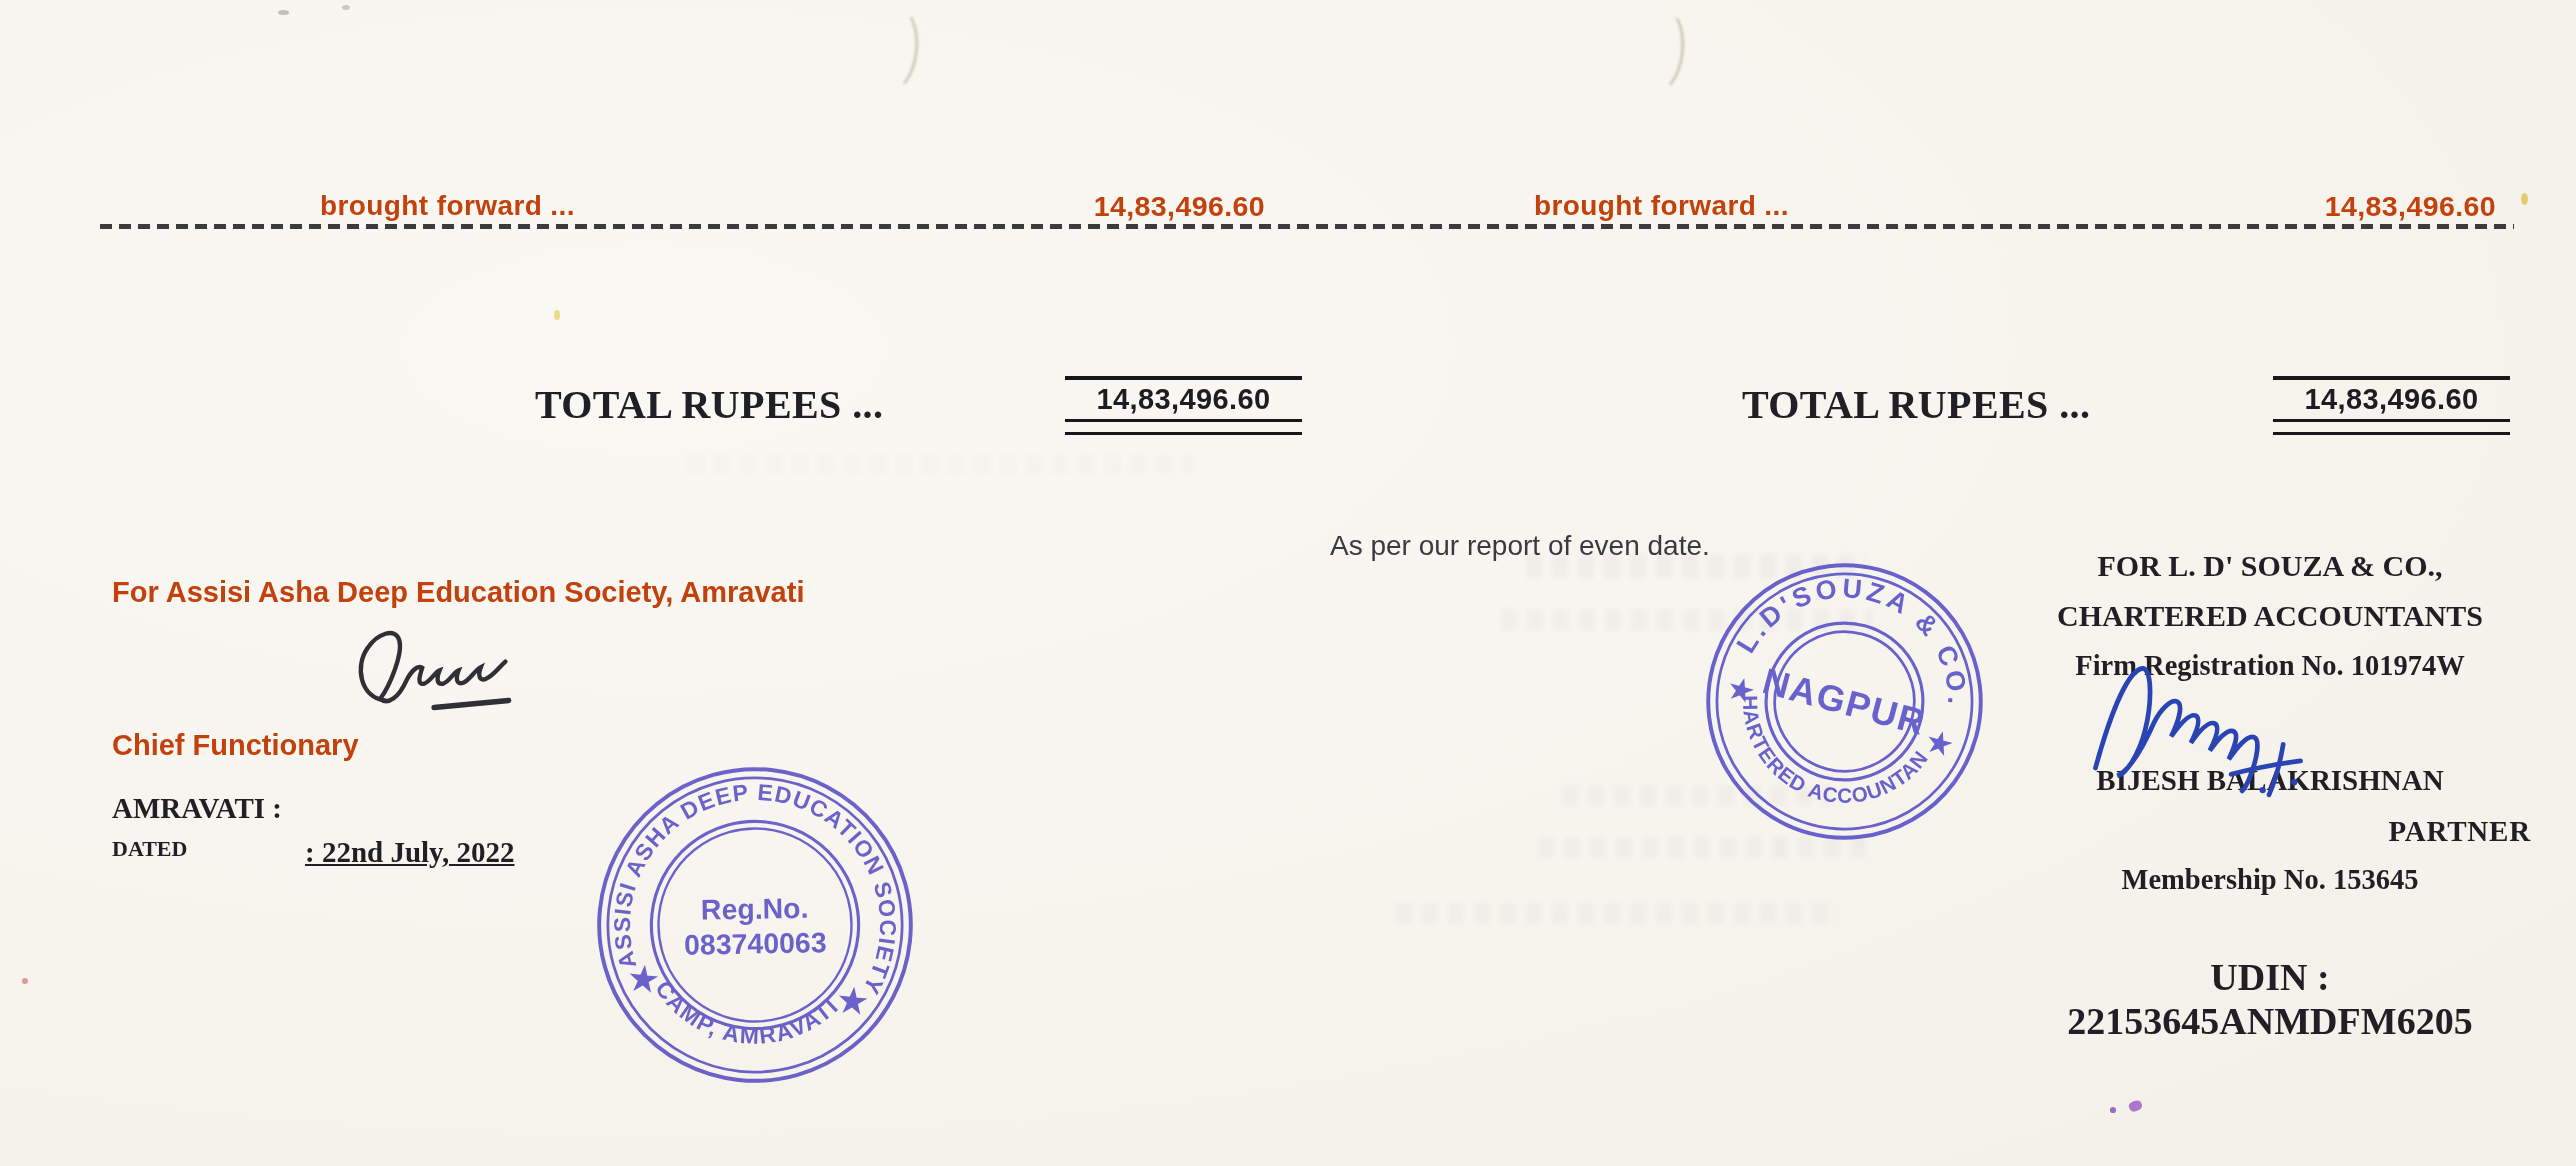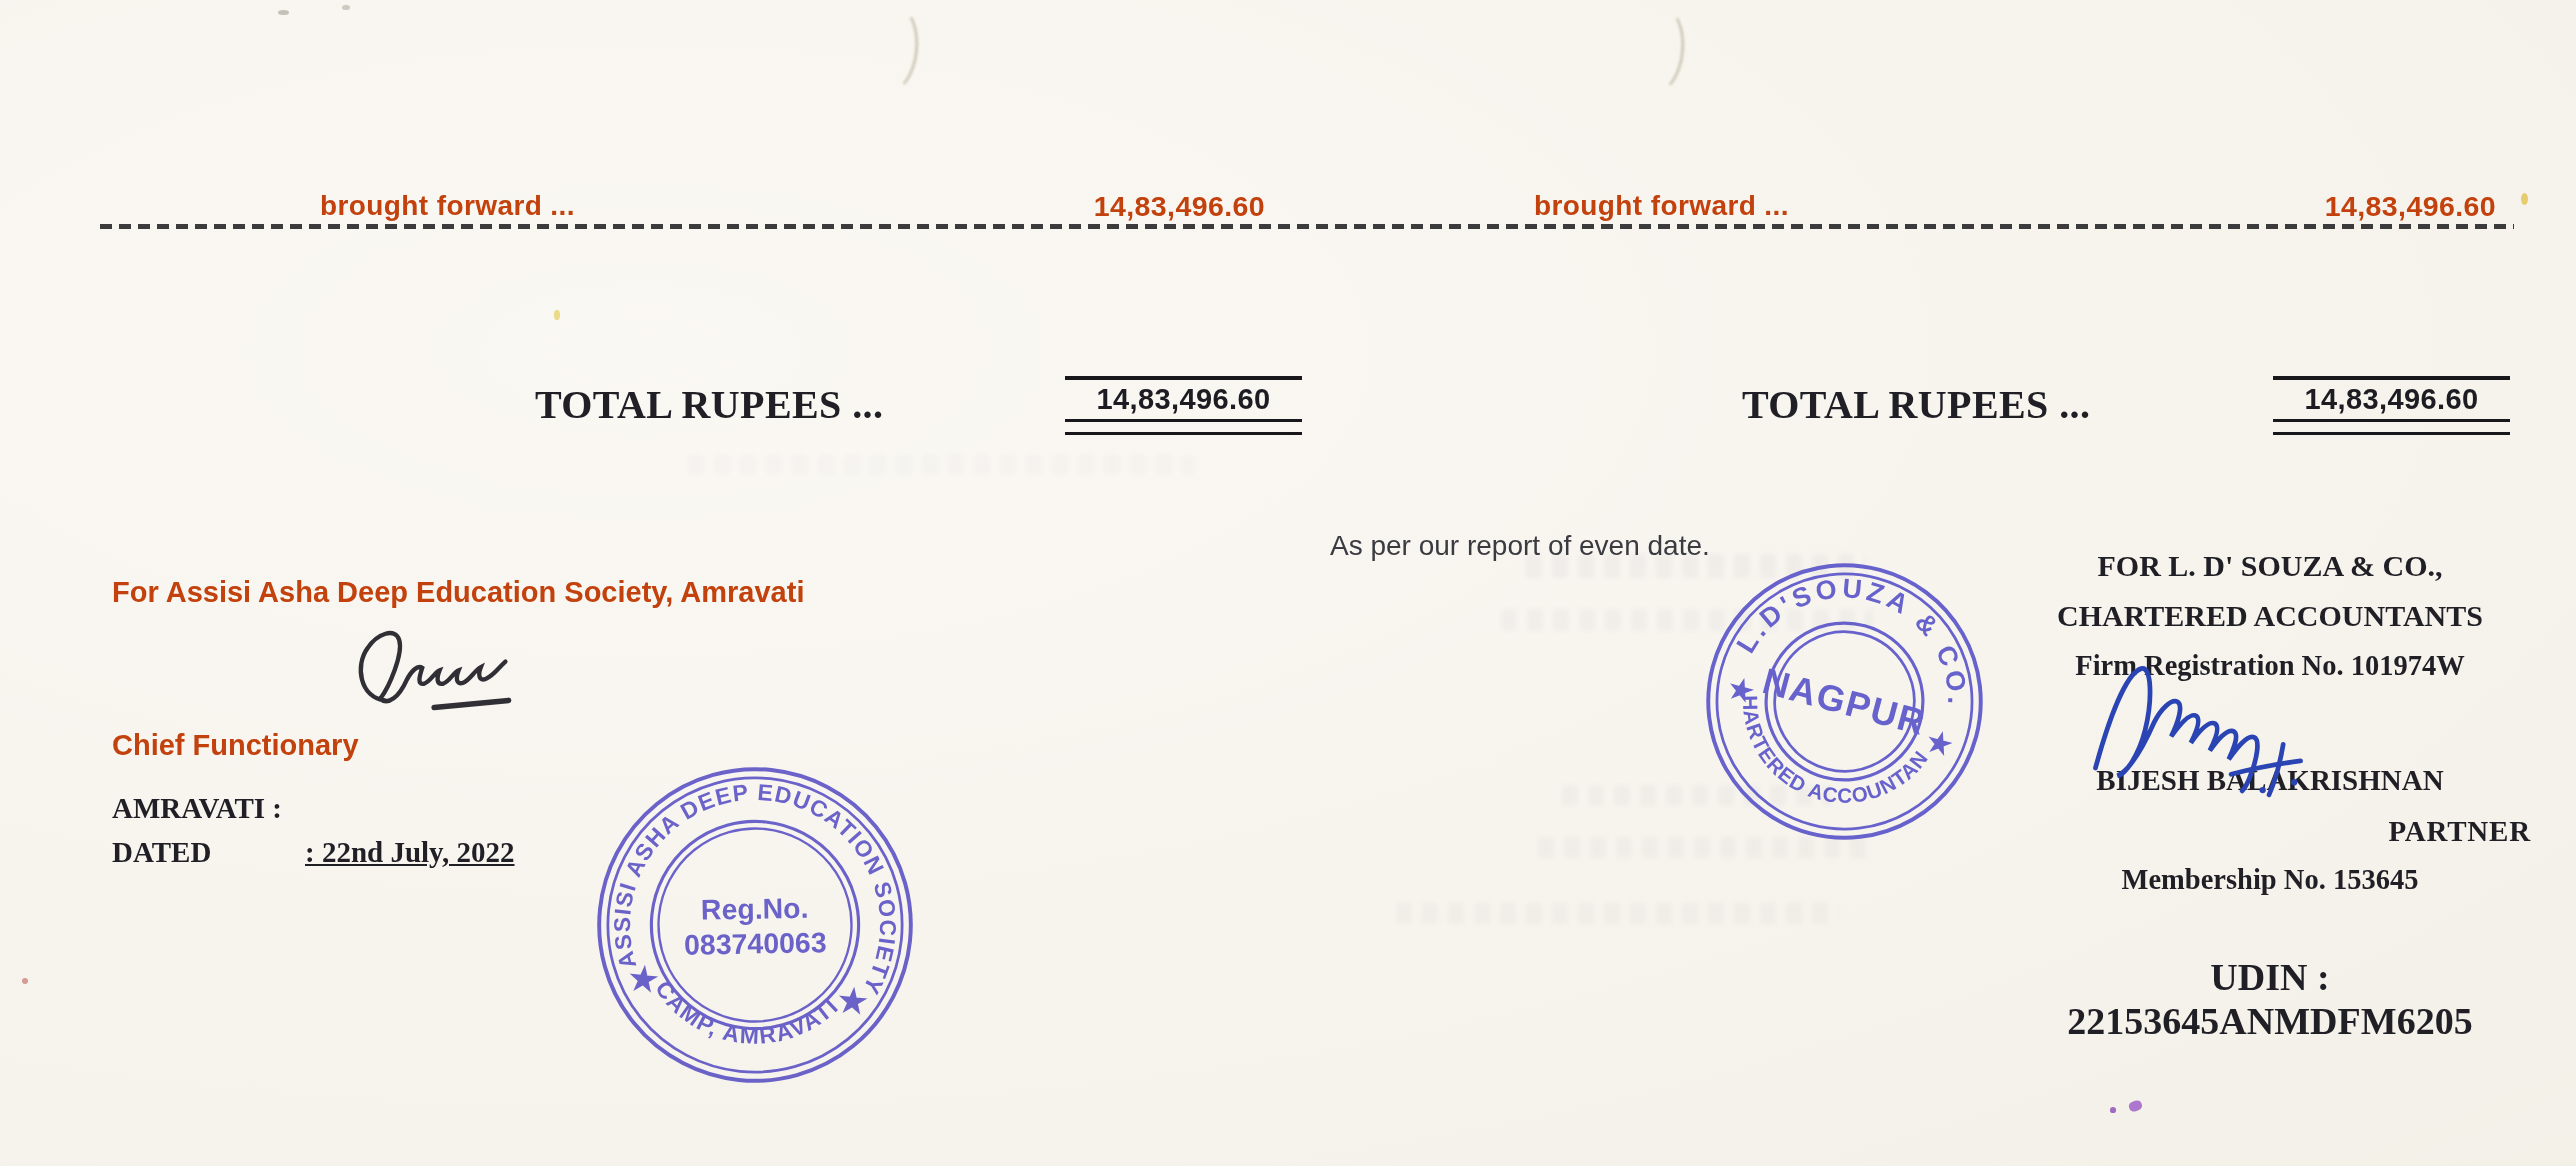--- a/index.html
+++ b/index.html
@@ -91,21 +91,21 @@
 
 <svg class="abs" style="left:339px;top:618px;" width="214" height="103" viewBox="0 0 270 130">
   <g fill="none" stroke="#302f36" stroke-linecap="round">
     <path stroke-width="5.5" d="M58,104 C26,100 20,60 36,38 C48,20 71,11 76,28 C81,45 64,86 52,102 C62,111 76,99 85,79 C91,67 99,59 105,63 C101,75 99,84 107,83 C115,81 121,68 127,66 C123,76 123,84 131,83 C139,81 145,68 151,66 C147,76 148,84 156,82 C165,79 171,66 179,62 C175,72 177,80 185,77 C195,73 202,62 210,55"></path>
     <path stroke-width="7" d="M120,113 L214,104"></path>
   </g>
 </svg>
 
 <div class="abs sans-bold" style="left:112px;top:729px;font-size:29px;">Chief Functionary</div>
 <div class="abs serif-bold" style="left:112px;top:792px;font-size:29px;">AMRAVATI :</div>
-<div class="abs serif-bold" style="left:112px;top:836px;font-size:29px;">DATED</div>
+<div class="abs serif-bold" style="left:112px;top:836px;font-size:22px;">DATED</div>
 <div class="abs serif-bold" style="left:305px;top:836px;font-size:29px;text-decoration:underline;">: 22nd July, 2022</div>
 
 <svg class="abs stamp-svg" style="left:581px;top:751px;transform:rotate(6deg);" width="348" height="348" viewBox="0 0 440 440">
   <defs>
     <path id="soc-top" d="M83.2,299 A158,158 0 1 1 356.8,299"></path>
     <path id="soc-bot" d="M97.1,306 A150,150 0 0 0 342.9,306"></path>
   </defs>
   <g stroke="#584fc4" fill="none">
     <circle cx="220" cy="220" r="197" stroke-width="5"></circle>
     <circle cx="220" cy="220" r="186" stroke-width="3.5"></circle>

